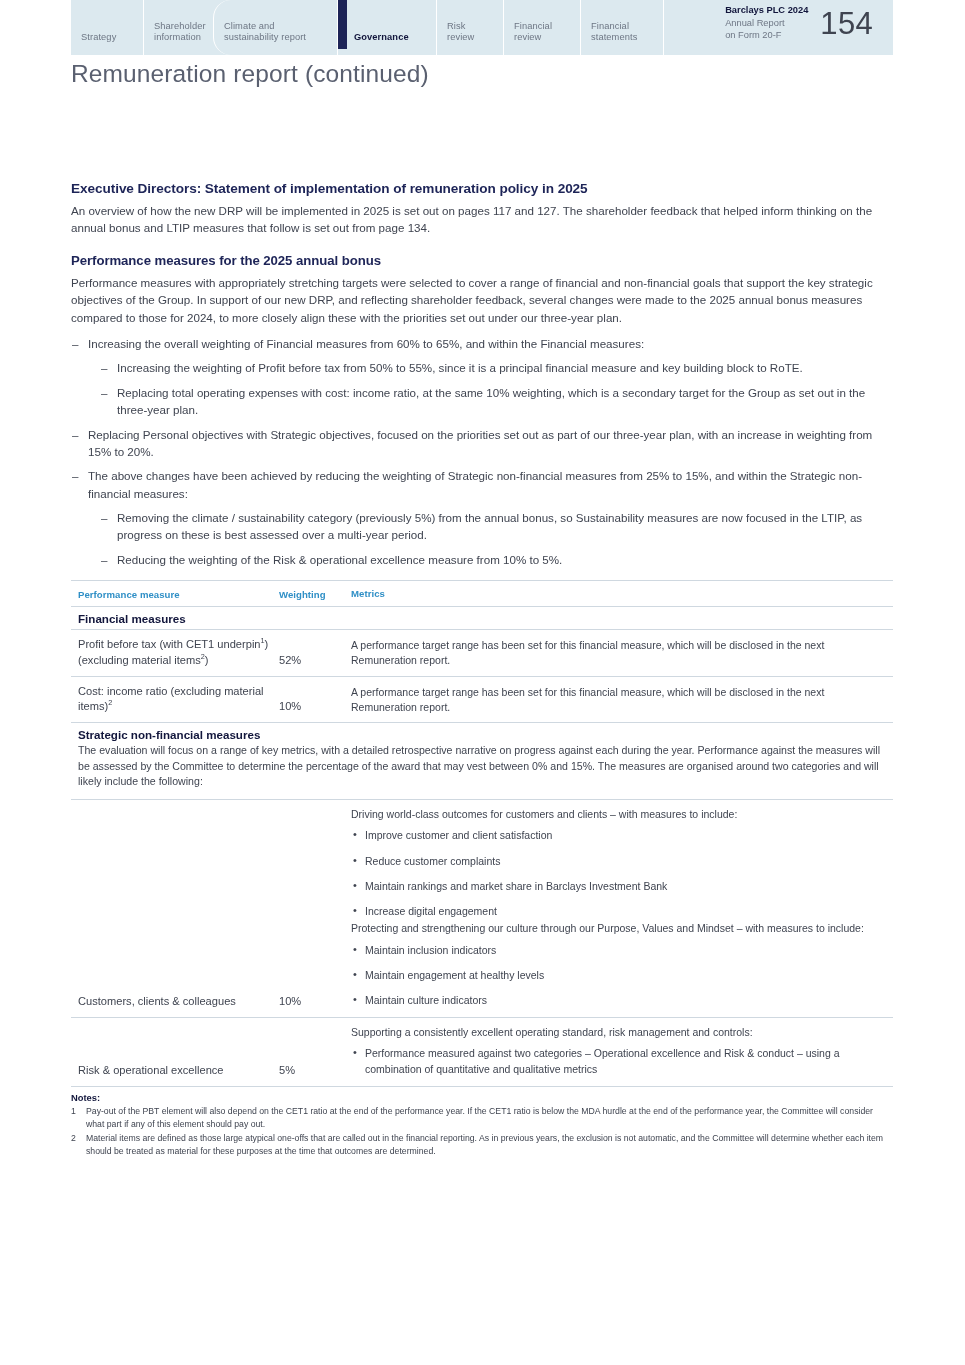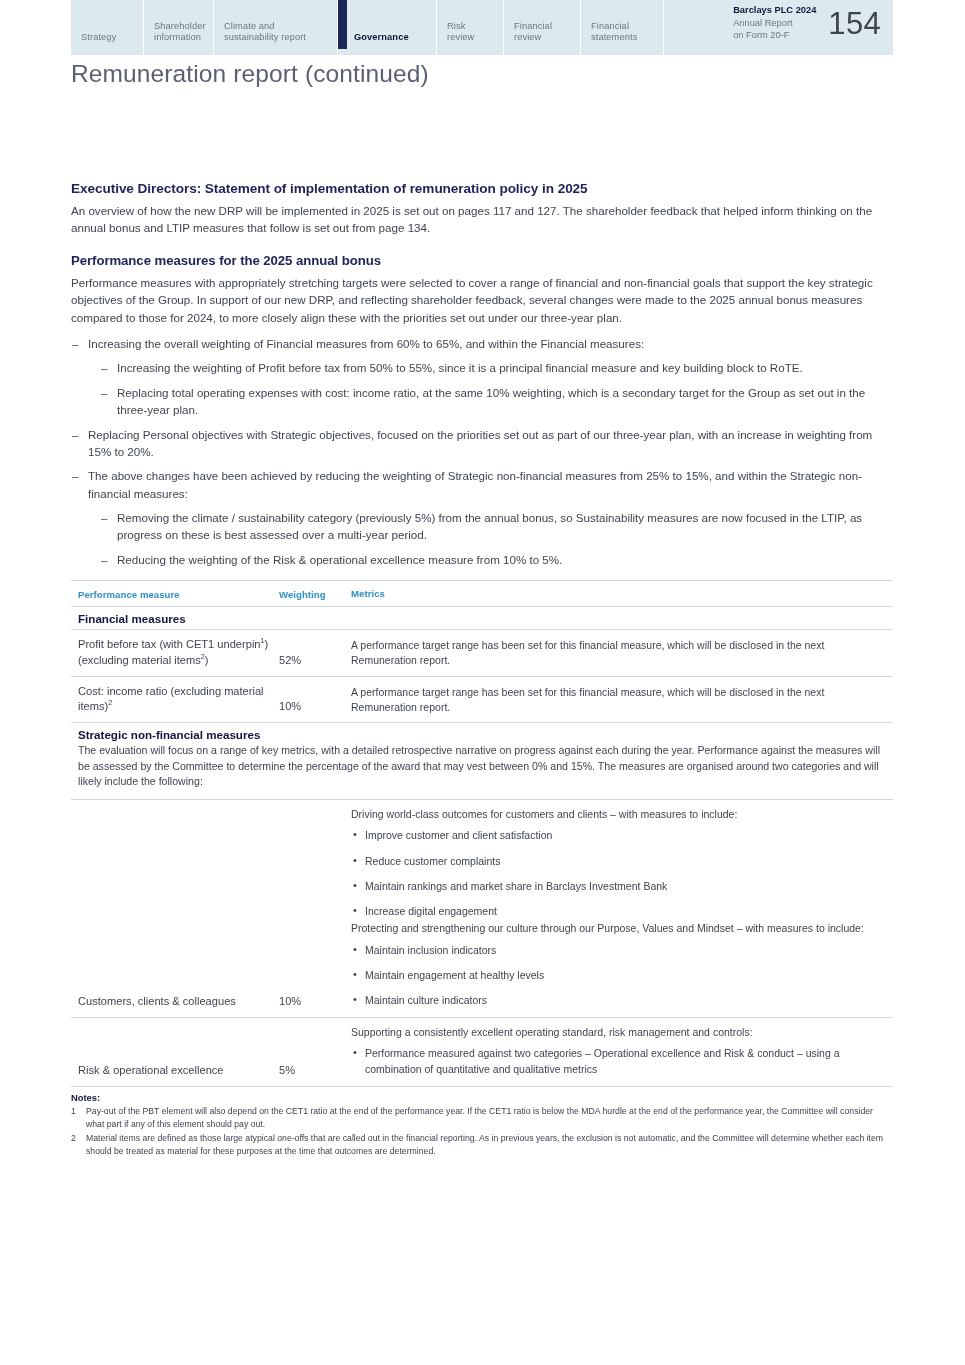--- a/index.html
+++ b/index.html
@@ -37,21 +37,21 @@
     box-sizing: border-box;
     border-left: 1px solid #ffffff;
     line-height: 1.18;
     font-size: 9.3px;
     color: #6d7684;
     letter-spacing: 0.01em;
   }
   .nav-tab:first-child { border-left: none; }
   .nav-tab.w-strategy { width: 72px; }
   .nav-tab.w-shareholder { width: 70px; }
-  .nav-tab.w-climate { width: 124px; }
+  .nav-tab.w-climate { width: 124px; border-radius: 18px; }
   .nav-tab.w-governance { width: 99px; }
   .nav-tab.w-risk { width: 67px; }
   .nav-tab.w-finrev { width: 77px; }
   .nav-tab.w-finstat { width: 83px; }
   .nav-tab.w-spacer { flex: 1 1 auto; }
 
   .nav-tab.active {
     color: #12163c;
     font-weight: bold;
     padding-left: 16px;
@@ -65,21 +65,21 @@
     background: #1d2457;
   }
 
   .nav-meta {
     position: absolute;
     right: 0;
     top: 0;
     height: 46px;
     display: flex;
     align-items: center;
-    padding-right: 12px;
+    padding-right: 20px;
     box-sizing: border-box;
   }
   .nav-meta-text {
     text-align: left;
     font-size: 9.3px;
     line-height: 1.35;
     color: #6d7684;
     margin-right: 12px;
   }
   .nav-meta-text .strong {

